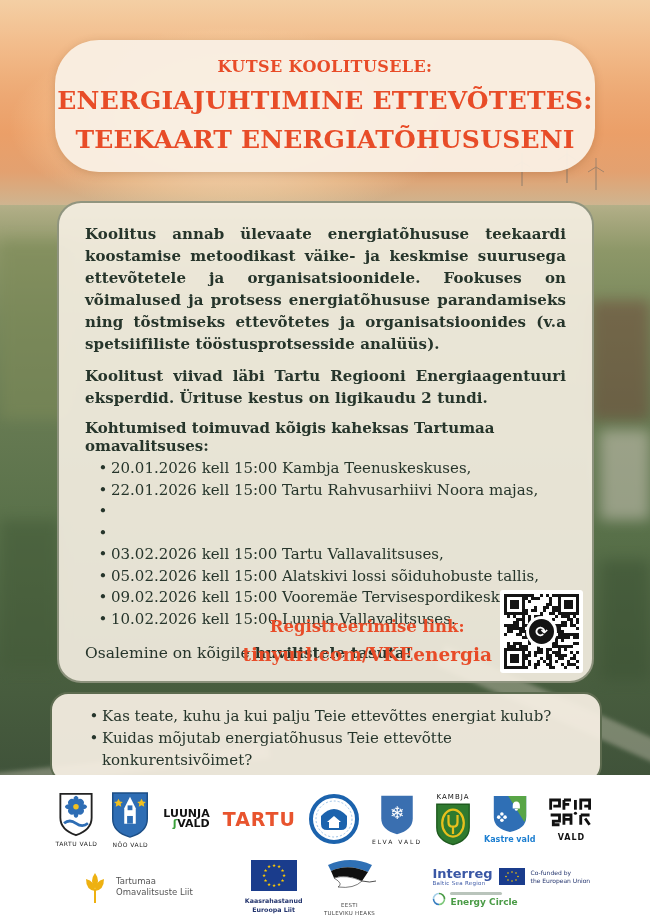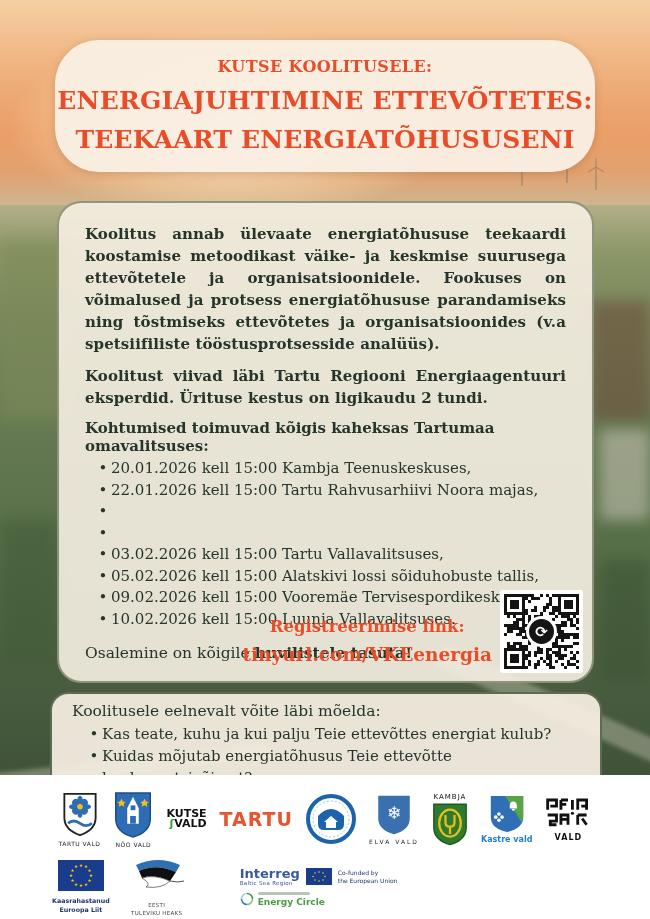--- a/index.html
+++ b/index.html
@@ -505,21 +505,20 @@
           <i style="left:60px;top:72px"></i>
           <i style="left:72px;top:72px"></i>
         </div>
       <div class="qr-logo">
           <span>⟳</span>
         </div>
     </div>
   </div>
 
   <div class="think-box">
-    <div class="th">Koolitusele eelnevalt võite läbi mõelda:</div>
     <ul class="think">
       <li>
           <span class="dot">•</span>
           <span>Kas teate, kuhu ja kui palju Teie ettevõttes energiat kulub?</span>
         </li>
       <li>
           <span class="dot">•</span>
           <span>Kuidas mõjutab energiatõhusus Teie ettevõtte konkurentsivõimet?</span>
         </li>
     </ul>
@@ -553,21 +552,21 @@
           <path d="M20,6 l6,12 v16 h-12 v-16 z" fill="#fff"></path>
           <rect x="17" y="26" width="6" height="8" fill="#2e6db4"></rect>
           <rect x="17.5" y="15" width="5" height="5" fill="#2e6db4"></rect>
           <path d="M8,8 l1.5,3 3,.4 -2.2,2 .6,3 -2.9,-1.5 -2.9,1.5 .6,-3 -2.2,-2 3,-.4 z" fill="#f2c01e"></path>
           <path d="M32,8 l1.5,3 3,.4 -2.2,2 .6,3 -2.9,-1.5 -2.9,1.5 .6,-3 -2.2,-2 3,-.4 z" fill="#f2c01e"></path>
         </svg>
         <div class="cap">NÕO VALD</div>
       </div>
 
       <div class="cell luunja">
-        <div><span><span>KUTSE</span></span></div>
+        <div><span><span>LUUNJA</span></span></div>
         <div style="display:flex;justify-content:flex-end;width:100%">
             <span class="j">ʃ</span>
             <span>VALD</span>
           </div>
       </div>
 
       <div class="cell" style="font-family:'DejaVu Sans',sans-serif;">
         <div class="tartu-word">TARTU</div>
       </div>
 
@@ -624,20 +623,32 @@
               <path d="M37,20 h10 m-10,11 v-11 m5,4 l5,7"></path>
           </g>
           <circle cx="31" cy="18" r="1.8" fill="#111"></circle>
         </svg>
         <div class="peipsi-cap">VALD</div>
       </div>
     </div>
 
     <div class="row2">
 
+      <div class="tol">
+        <svg width="30" height="40" viewBox="0 0 30 40">
+          <path d="M15,6 q6,8 0,16 q-6,-8 0,-16 z" fill="#eeb111"></path>
+          <path d="M6,12 q9,2 9,12 q-9,-1 -9,-12 z" fill="#eeb111"></path>
+          <path d="M24,12 q-9,2 -9,12 q9,-1 9,-12 z" fill="#eeb111"></path>
+          <line x1="15" y1="22" x2="15" y2="36" stroke="#eeb111" stroke-width="2"></line>
+        </svg>
+        <div class="tol-txt">
+          <div>Tartumaa</div>
+          <div>Omavalitsuste Liit</div>
+        </div>
+      </div>
 
       <div class="eu-group">
         <svg width="46" height="31" viewBox="0 0 46 31">
           <rect width="46" height="31" fill="#1a3c8c"></rect>
           <g fill="#ffcc00" font-size="4.6" text-anchor="middle" font-family="'DejaVu Sans',sans-serif">
             <text x="23" y="7">★</text>
               <text x="28" y="8.3">★</text>
               <text x="31.5" y="11.8">★</text>
               <text x="33" y="17">★</text>
             <text x="31.5" y="22">★</text>

